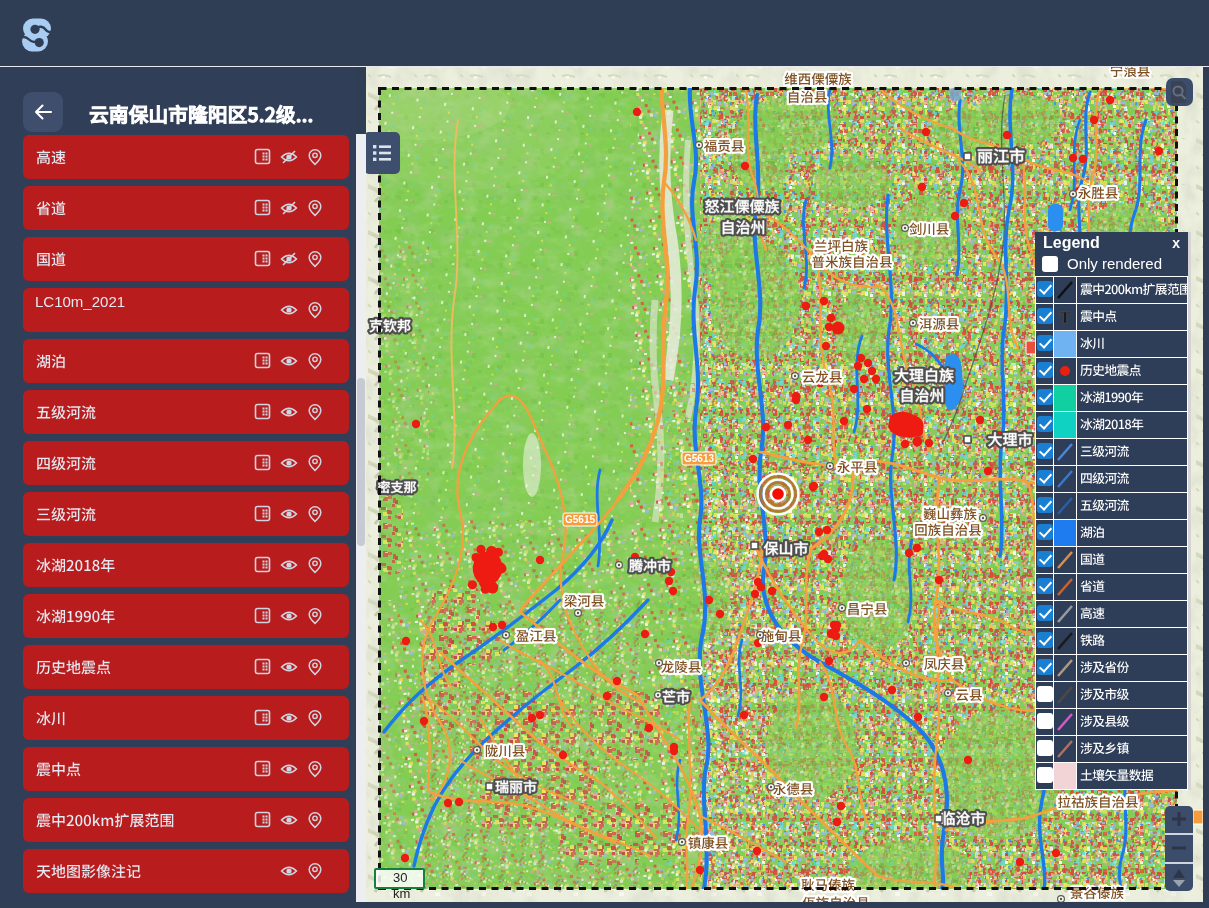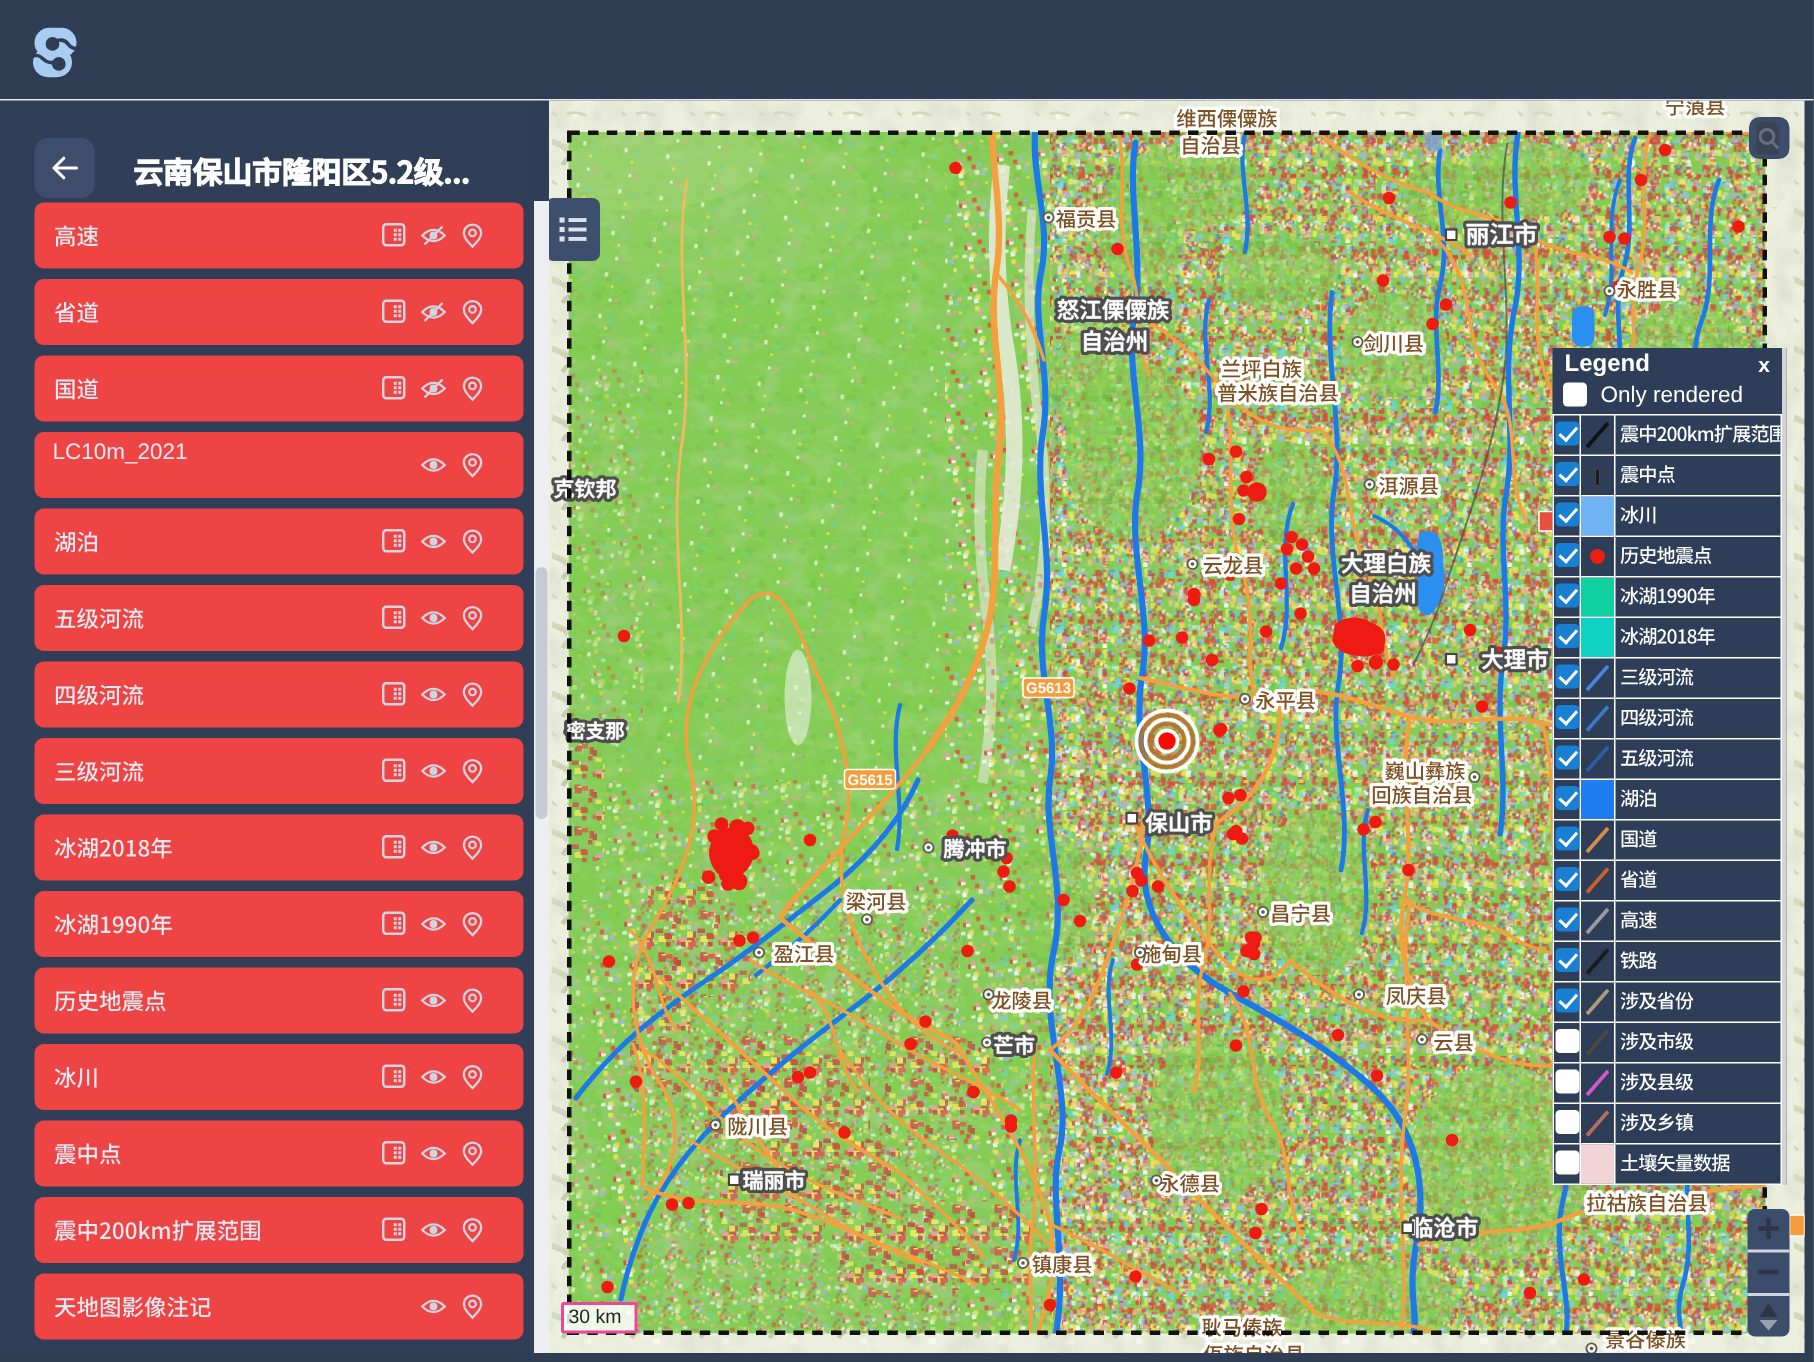--- a/index.html
+++ b/index.html
@@ -1,21 +1,21 @@
 <!DOCTYPE html>
 <html><head>
 <meta charset="utf-8">
 <style>
   * { margin:0; padding:0; box-sizing:border-box; }
   html,body { width:1209px; height:908px; overflow:hidden; background:#2f3d55; font-family:"Liberation Sans", sans-serif; }
   #topbar { position:absolute; left:0; top:0; width:1209px; height:67px; background:#2f3d55; border-bottom:1px solid #e7e9ee; z-index:30; }
   #sidebar { position:absolute; left:0; top:67px; width:356px; height:835px; background:#313e58; z-index:25; }
   #backbtn { position:absolute; left:23px; top:25px; width:40px; height:40px; background:#3e4e6c; border-radius:9px; color:#fff; text-align:center; line-height:38px; font-size:23px; }
   #sbtitle { position:absolute; left:88px; top:36px; color:#fff; font-size:21px; font-weight:bold; white-space:nowrap; }
-  .row { position:absolute; left:23px; width:326px; height:44px; background:#ef4444; border-radius:6px; }
+  .row { position:absolute; left:23px; width:326px; height:44px; background:#b91c1c; border-radius:6px; }
   .row .lbl { position:absolute; left:12px; top:14px; font-size:15px; color:#e3e9f2; display:block; line-height:0; }
   .row > svg { position:absolute; top:13px; }
   .row .lbl svg { position:static; }
   #sbscroll { position:absolute; left:356px; top:134px; width:10px; height:768px; background:#eceef1; z-index:26; }
   #sbthumb { position:absolute; left:1px; top:244px; width:8px; height:168px; background:#c6cbd3; border-radius:4px; }
   #map { position:absolute; left:366px; top:66px; width:837px; height:784px; z-index:1; }
   #legend { position:absolute; left:1035px; top:232px; width:156px; background:#2e3d58; z-index:40; color:#fff; border-right:3px solid #d4d4d4; }
   .lg-h { height:23px; padding:2px 8px 0 8px; font-weight:bold; font-size:16px; }
   .lg-x { float:right; font-size:14px; font-weight:bold; margin-top:1px;}
   .lg-only { height:21px; padding-left:7px; font-size:15px; }
@@ -26,21 +26,21 @@
   td.c1 { width:23px; }
   td.c2 { padding-left:2px !important; font-size:13px !important; letter-spacing:-0.6px; white-space:nowrap; overflow:hidden; }
   .cb { display:inline-block; width:16px; height:16px; border-radius:3px; background:#fff; position:relative; }
   .cb.on { background:#187fd3; }
   .cb.on:after { content:""; position:absolute; left:5px; top:1px; width:5px; height:10px; border:solid #fff; border-width:0 2.5px 2.5px 0; transform:rotate(42deg); }
   .sw { display:block; width:100%; height:26px; }
   #lyrbtn { position:absolute; left:364px; top:132px; width:36px; height:42px; background:#3e4f6e; border-radius:5px; z-index:20; }
   #magbtn { position:absolute; left:1166px; top:78px; width:27px; height:28px; background:#3c4d6b; border-radius:7px; z-index:20; }
   #zoomstack { position:absolute; left:1165px; top:806px; width:28px; height:85px; background:#3c4d6b; border-radius:5px; z-index:45; }
   #zoomstack .sep { position:absolute; left:0; width:28px; height:2px; background:#cfd6e0; }
-  #scalebar { position:absolute; left:374px; top:868px; width:51px; height:21px; background:rgba(255,255,255,0.85); border:2px solid #ec4899; border-radius:2px; font-size:13px; color:#222; padding-left:3px; line-height:16px; z-index:20;}
+  #scalebar { position:absolute; left:374px; top:868px; width:51px; height:21px; background:rgba(255,255,255,0.85); border:2px solid #15803d; border-radius:2px; font-size:13px; color:#222; padding-left:17px; line-height:16px; z-index:20;}
 </style>
 </head>
 <body>
 <svg width="0" height="0" style="position:absolute">
     <defs>
       <path id="u2e" d="M149 -14Q117 -14 94 10Q72 33 72 68Q72 104 94 126Q117 149 149 149Q182 149 204 126Q227 104 227 68Q227 33 204 10Q182 -14 149 -14Z"></path>
       <path id="u30" d="M286 -14Q214 -14 160 29Q106 72 77 157Q47 243 47 371Q47 499 77 583Q106 667 160 708Q214 750 286 750Q358 750 411 708Q464 666 494 582Q523 499 523 371Q523 243 494 157Q464 72 411 29Q358 -14 286 -14ZM286 78Q323 78 352 107Q381 136 397 201Q413 265 413 371Q413 477 397 540Q381 603 352 631Q323 659 286 659Q249 659 220 631Q191 603 174 540Q158 477 158 371Q158 265 174 201Q191 136 220 107Q249 78 286 78Z"></path>
       <path id="u31" d="M85 0V95H247V607H115V680Q167 689 205 703Q244 717 276 737H363V95H506V0Z"></path>
       <path id="u32" d="M44 0V67Q153 164 226 244Q299 325 336 394Q372 463 372 523Q372 563 359 593Q345 624 317 640Q290 657 248 657Q205 657 169 634Q133 610 103 576L38 640Q85 692 138 721Q190 750 263 750Q330 750 380 722Q430 695 457 645Q485 596 485 529Q485 458 450 386Q415 313 354 240Q293 166 215 91Q244 94 276 96Q309 99 335 99H520V0Z"></path>
       <path id="u35" d="M268 -14Q211 -14 166 0Q121 14 87 37Q53 60 27 85L82 160Q103 139 128 121Q153 104 185 93Q216 82 255 82Q296 82 329 100Q362 119 381 154Q400 190 400 239Q400 311 361 351Q323 391 260 391Q225 391 200 381Q175 371 143 350L86 387L108 737H481V639H208L191 451Q215 463 239 469Q263 476 292 476Q354 476 405 451Q456 426 486 374Q516 323 516 242Q516 161 481 104Q446 46 389 16Q333 -14 268 -14Z"></path>

